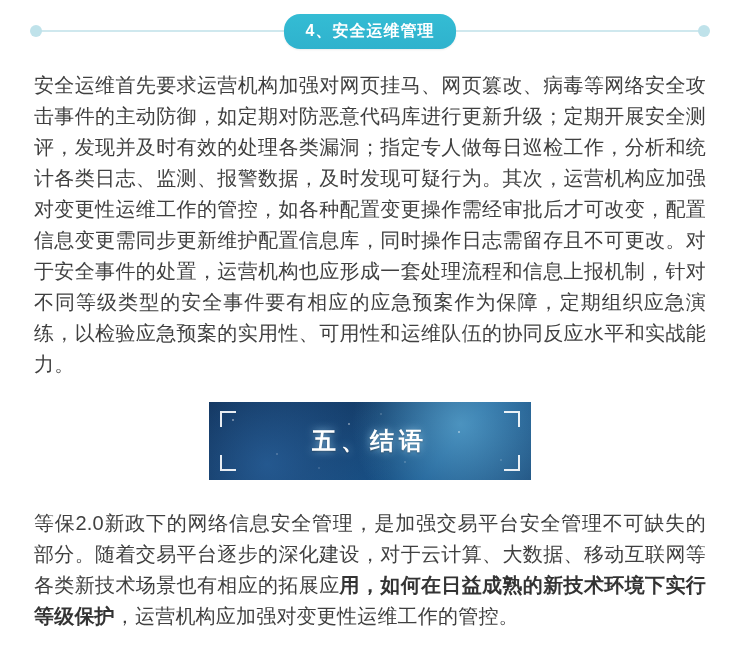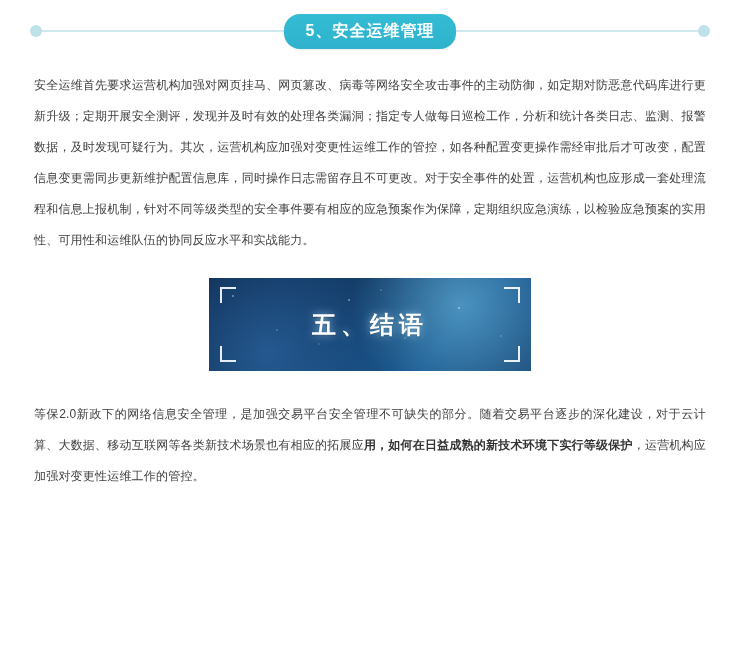--- a/index.html
+++ b/index.html
@@ -61,40 +61,40 @@
     white-space: nowrap;
     box-shadow: 0 1px 2px rgba(0,0,0,0.08);
   }
 
   
   .body-wrap {
     padding: 0 34px;
   }
   p.para {
     margin: 0 0 22px 0;
-    font-size: 12px;
+    font-size: 20px;
     line-height: 31px;
     color: #404040;
     text-align: justify;
     text-justify: inter-ideograph;
     letter-spacing: 0.2px;
   }
   p.para.first { margin-top: 16px; }
   p.para b { font-weight: bold; color: #333; }
 
   
   .banner-wrap {
     display: flex;
     justify-content: center;
     margin: 4px 0 28px 0;
   }
   .banner {
     position: relative;
     width: 322px;
-    height: 93px;
+    height: 78px;
     background:
       radial-gradient(circle at 78% 28%, rgba(120,200,235,0.55) 0%, rgba(120,200,235,0) 42%),
       radial-gradient(circle at 18% 80%, rgba(60,130,200,0.45) 0%, rgba(60,130,200,0) 46%),
       linear-gradient(130deg, #0e2c52 0%, #123a66 40%, #16548c 72%, #1d4e7d 100%);
     display: flex;
     align-items: center;
     justify-content: center;
     overflow: hidden;
   }
   .banner .stars {
@@ -134,21 +134,21 @@
   .corner.br { bottom: 9px; right: 11px; border-bottom-width: 2px; border-right-width: 2px; }
 </style>
 </head>
 <body>
 
 <div class="page">
 
   <div class="section-head">
     <span class="head-line left"></span>
     <span class="head-dot left"></span>
-    <span class="head-pill">5、安全运维管理</span>
+    <span class="head-pill">4、安全运维管理</span>
     <span class="head-line right"></span>
     <span class="head-dot right"></span>
   </div>
 
   <div class="body-wrap">
 
     <p class="para first">安全运维首先要求运营机构加强对网页挂马、网页篡改、病毒等网络安全攻击事件的主动防御，如定期对防恶意代码库进行更新升级；定期开展安全测评，发现并及时有效的处理各类漏洞；指定专人做每日巡检工作，分析和统计各类日志、监测、报警数据，及时发现可疑行为。其次，运营机构应加强对变更性运维工作的管控，如各种配置变更操作需经审批后才可改变，配置信息变更需同步更新维护配置信息库，同时操作日志需留存且不可更改。对于安全事件的处置，运营机构也应形成一套处理流程和信息上报机制，针对不同等级类型的安全事件要有相应的应急预案作为保障，定期组织应急演练，以检验应急预案的实用性、可用性和运维队伍的协同反应水平和实战能力。</p>
 
 
     <div class="banner-wrap">

